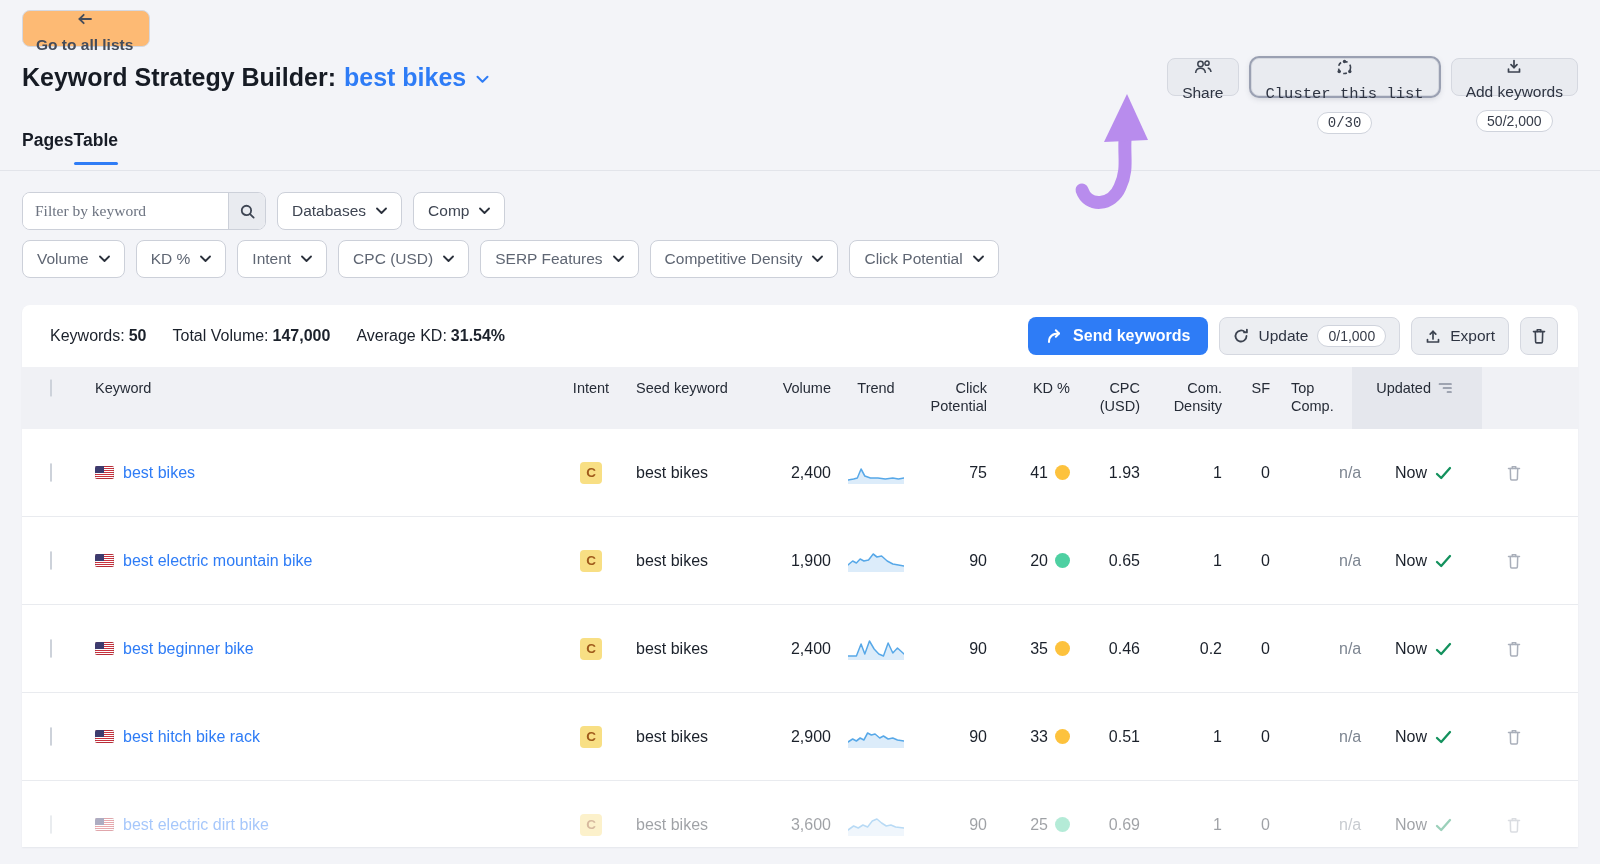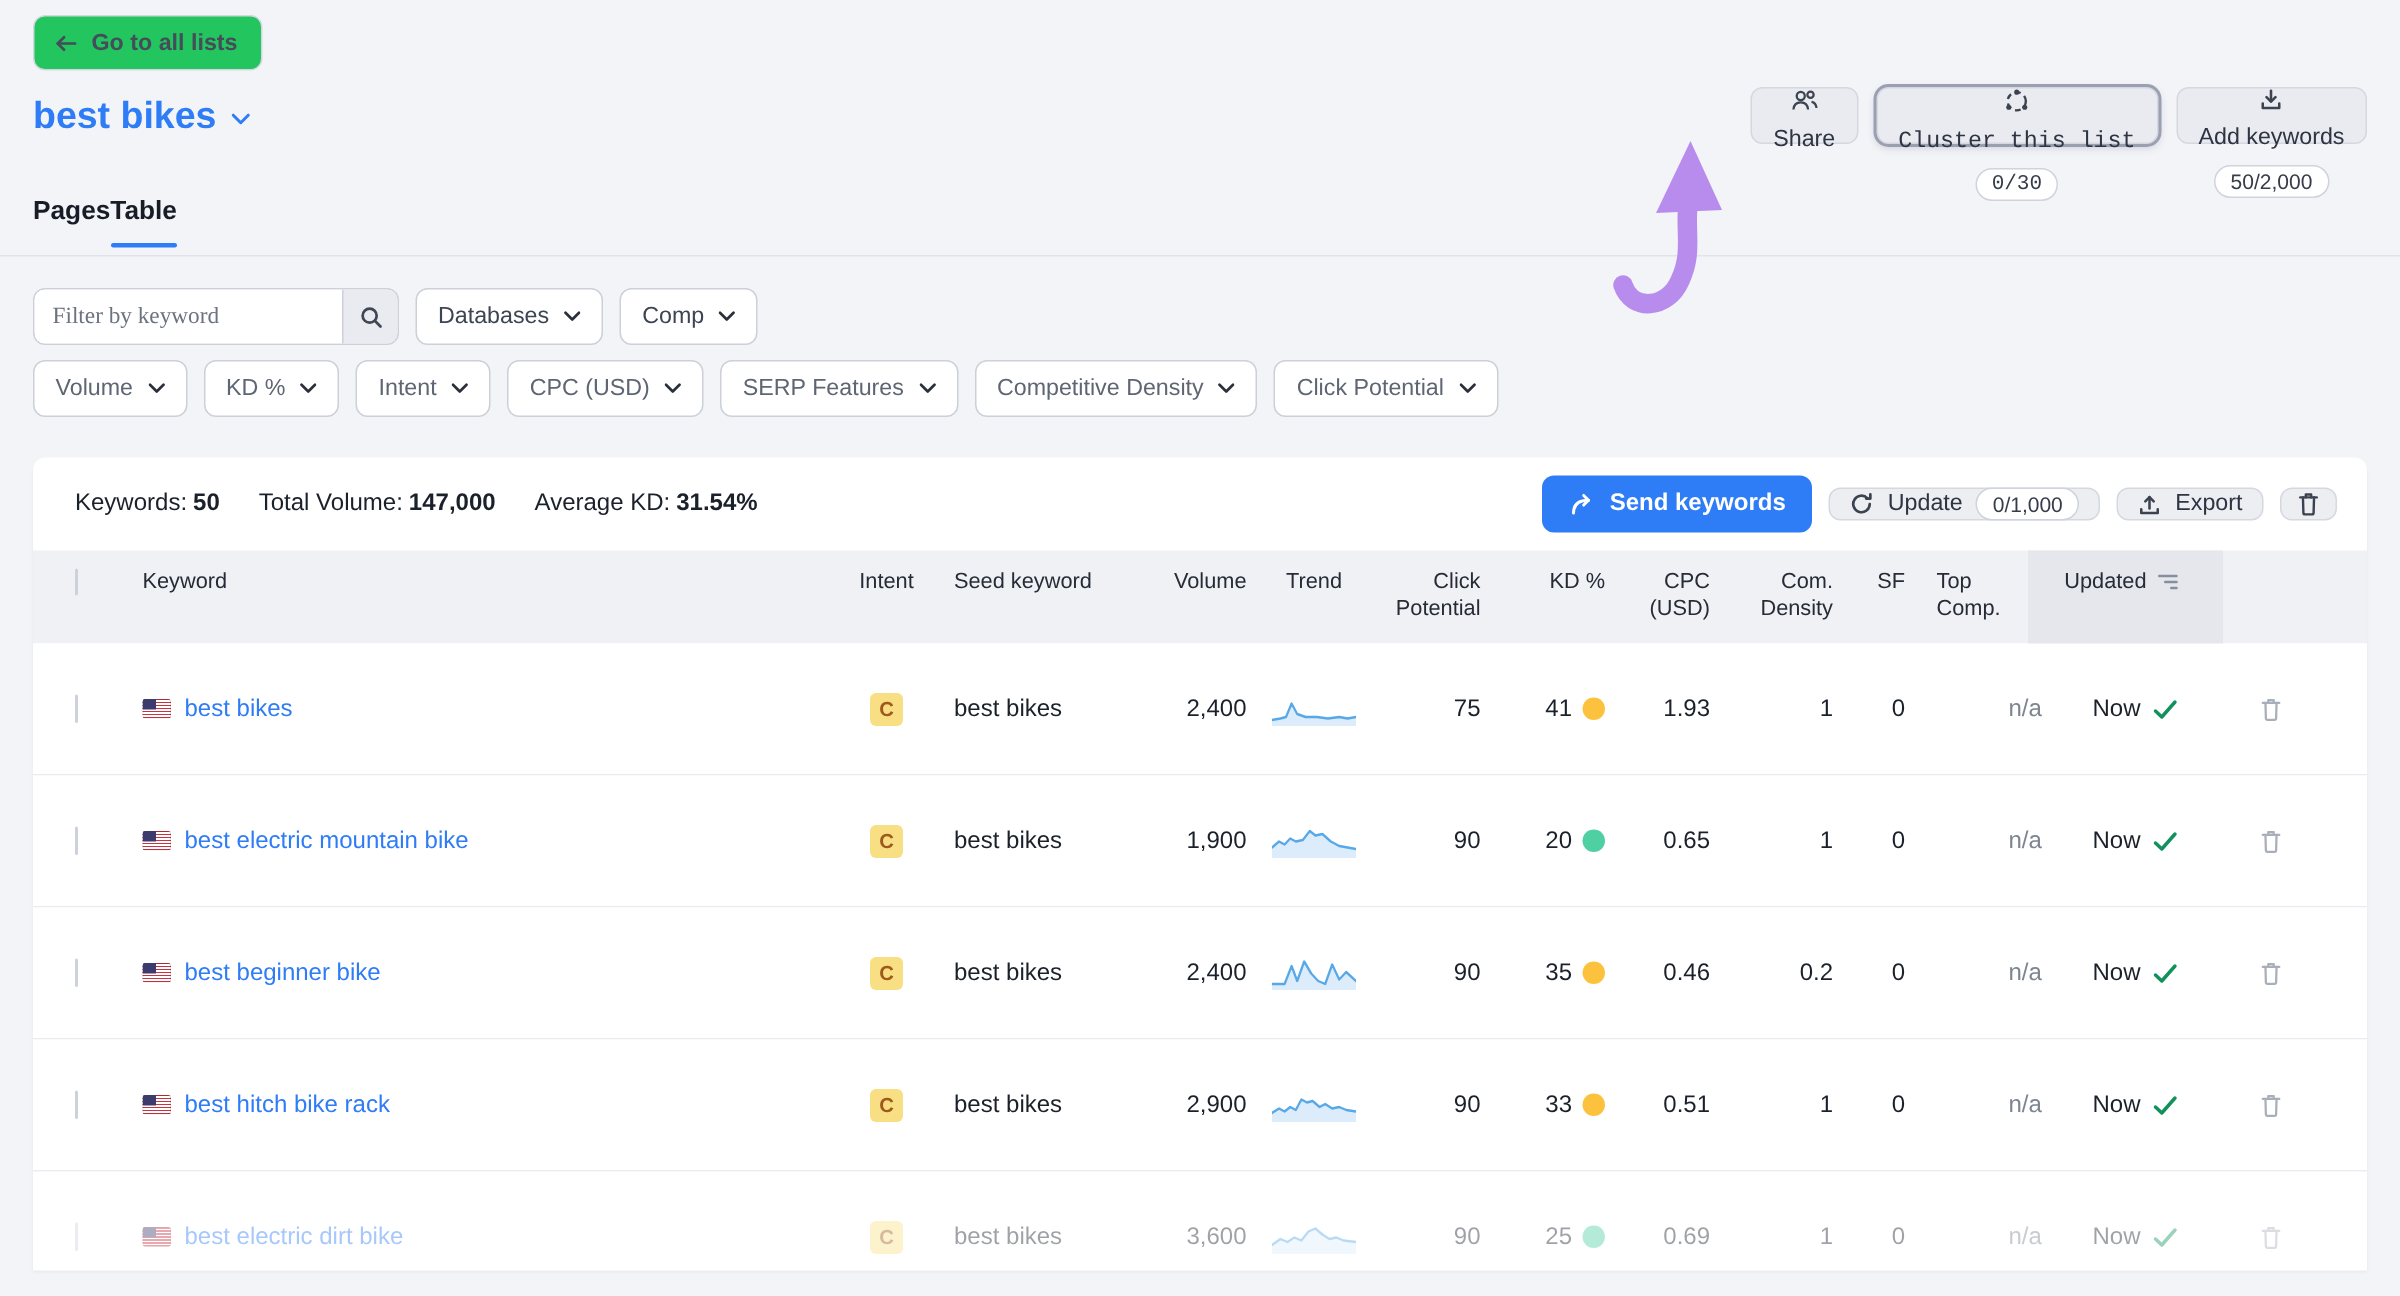--- a/index.html
+++ b/index.html
@@ -3,22 +3,22 @@
 <meta charset="utf-8">
 <style>
   * { margin:0; padding:0; box-sizing:border-box; }
   html,body { width:1600px; height:864px; overflow:hidden; }
   body { font-family:"Liberation Sans", sans-serif; background:#f3f4f8; color:#1b212b; position:relative; }
 
   .page { position:relative; width:1600px; height:864px; }
 
   
   .back-btn { position:absolute; left:22px; top:10px; height:37px; display:inline-flex; align-items:center; gap:9px;
-    background:#22c55e; border:1px solid #d5d8e0; border-radius:8px; padding:0 16px 0 13px;
-    font-size:15.5px; font-weight:600; color:#454c5a; cursor:pointer; }
+    background:#fdba74; border:1px solid #d5d8e0; border-radius:8px; padding:0 16px 0 13px;
+    font-size:15.5px; font-weight:600; color:#454c5a; cursor:pointer;flex-direction:column; }
 
   .title-row { position:absolute; left:22px; top:58px; right:22px; display:flex; align-items:center; justify-content:space-between; }
   .page-title { font-size:25px; font-weight:700; color:#161b24; display:flex; align-items:center; gap:8px; }
   .page-title .list-name { color:#2e7cf6; }
   .title-chevron { margin-left:2px; margin-top:4px; }
 
   .actions { display:flex; align-items:center; gap:12px; }
   .act-btn { height:38px; display:inline-flex; align-items:center; gap:9px; background:#e9ebf0;
     border:1px solid #d5d8e0; border-radius:8px; padding:0 14px; font-size:15.5px; font-weight:500; color:#2e3442; cursor:pointer;flex-direction:column; }
   .act-btn .badge { background:#fff; border:1px solid #cfd3dc; border-radius:999px; padding:2px 10px; font-size:14px; color:#363c49; }
@@ -44,21 +44,21 @@
   
   .card { position:absolute; left:22px; top:305px; width:1556px; height:542px; background:#fff;
     border-radius:8px 8px 0 0; box-shadow:0 1px 2px rgba(25,30,45,.06); overflow:hidden; }
 
   .stats-bar { height:62px; display:flex; align-items:center; justify-content:space-between; padding:0 20px 0 28px; }
   .stats { display:flex; gap:26px; font-size:16px; color:#1b212b; }
   .stat b { font-weight:700; margin-left:4px; }
   .stats-actions { display:flex; align-items:center; gap:11px; }
   .send-btn { height:38px; display:inline-flex; align-items:center; gap:10px; background:#2e7cf6; color:#fff;
     border:none; border-radius:8px; padding:0 18px; font-size:16px; font-weight:700; cursor:pointer; }
-  .tool-btn { height:22px; display:inline-flex; align-items:center; gap:9px; background:#eceef2;
+  .tool-btn { height:38px; display:inline-flex; align-items:center; gap:9px; background:#eceef2;
     border:1px solid #d5d8e0; border-radius:8px; padding:0 13px; font-size:15.5px; font-weight:500; color:#2e3442; cursor:pointer; }
   .tool-btn .badge { background:#fff; border:1px solid #cfd3dc; border-radius:999px; padding:2px 10px; font-size:14px; color:#363c49; }
   .icon-btn { width:38px; justify-content:center; padding:0; }
 
   
   .grid { display:grid; grid-template-columns:66px 1fr 80px 100px 100px 90px 66px 83px 70px 82px 48px 82px 130px 63px; padding-right:33px; }
   .thead { background:#f0f1f5; height:62px; align-items:start; font-size:14.5px; color:#262c37; line-height:18px; }
   .thead > div { padding-top:12px; }
   .th-updated { background:#e5e7ed; height:62px; display:flex; justify-content:flex-end; align-items:flex-start; gap:7px; padding-right:30px; }
   .ta-r { text-align:right; } .ta-c { text-align:center; }
@@ -100,20 +100,21 @@
             <path d="M14 8H2.5"></path>
             <path d="M6.7 3.8L2.5 8l4.2 4.2"></path>
           </g>
         </svg>
     </span>
     <span>Go to all lists</span>
   </button>
 
   <div class="title-row">
     <h1 class="page-title">
+      <span>Keyword Strategy Builder:</span>
       <span class="list-name">best bikes</span>
       <span class="title-chevron" style="display:flex">
         <svg width="13" height="9" viewBox="0 0 13 9">
             <path d="M1.5 1.8l5 5 5-5" stroke="#2e7cf6" stroke-width="2" fill="none" stroke-linecap="round" stroke-linejoin="round"></path>
           </svg>
       </span>
     </h1>
     <div class="actions">
       <button class="act-btn">
         <span style="display:flex">

